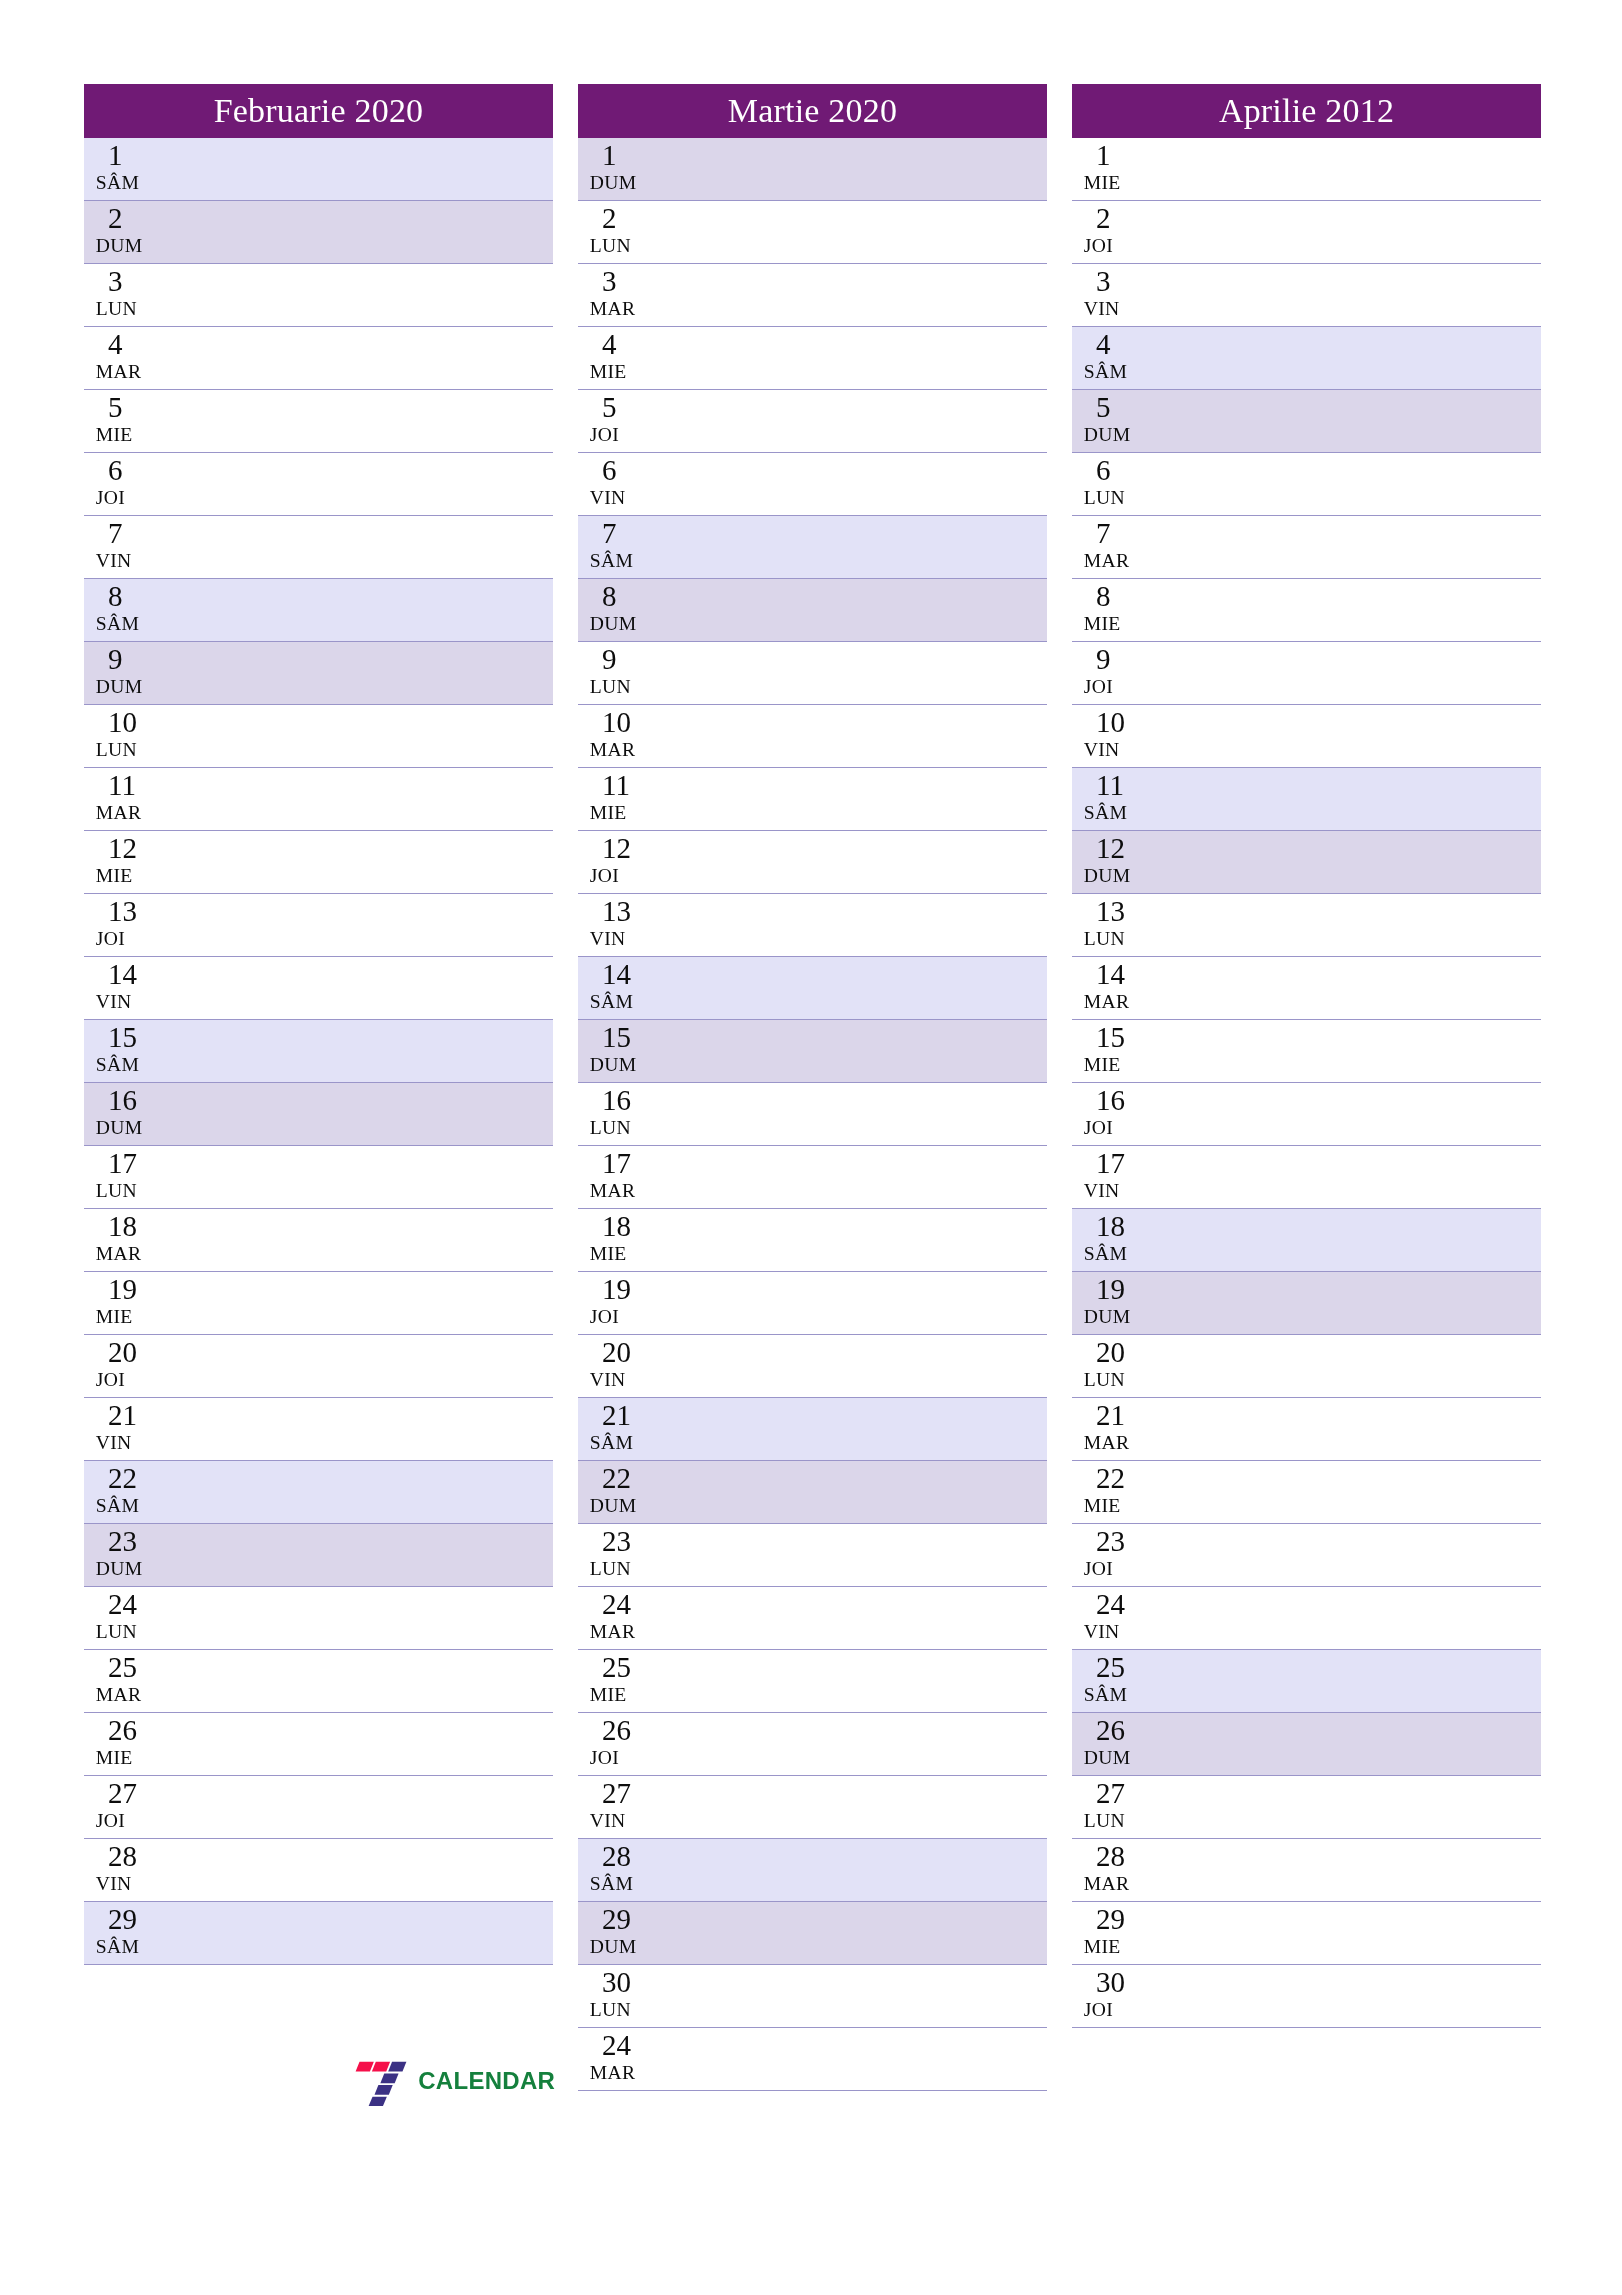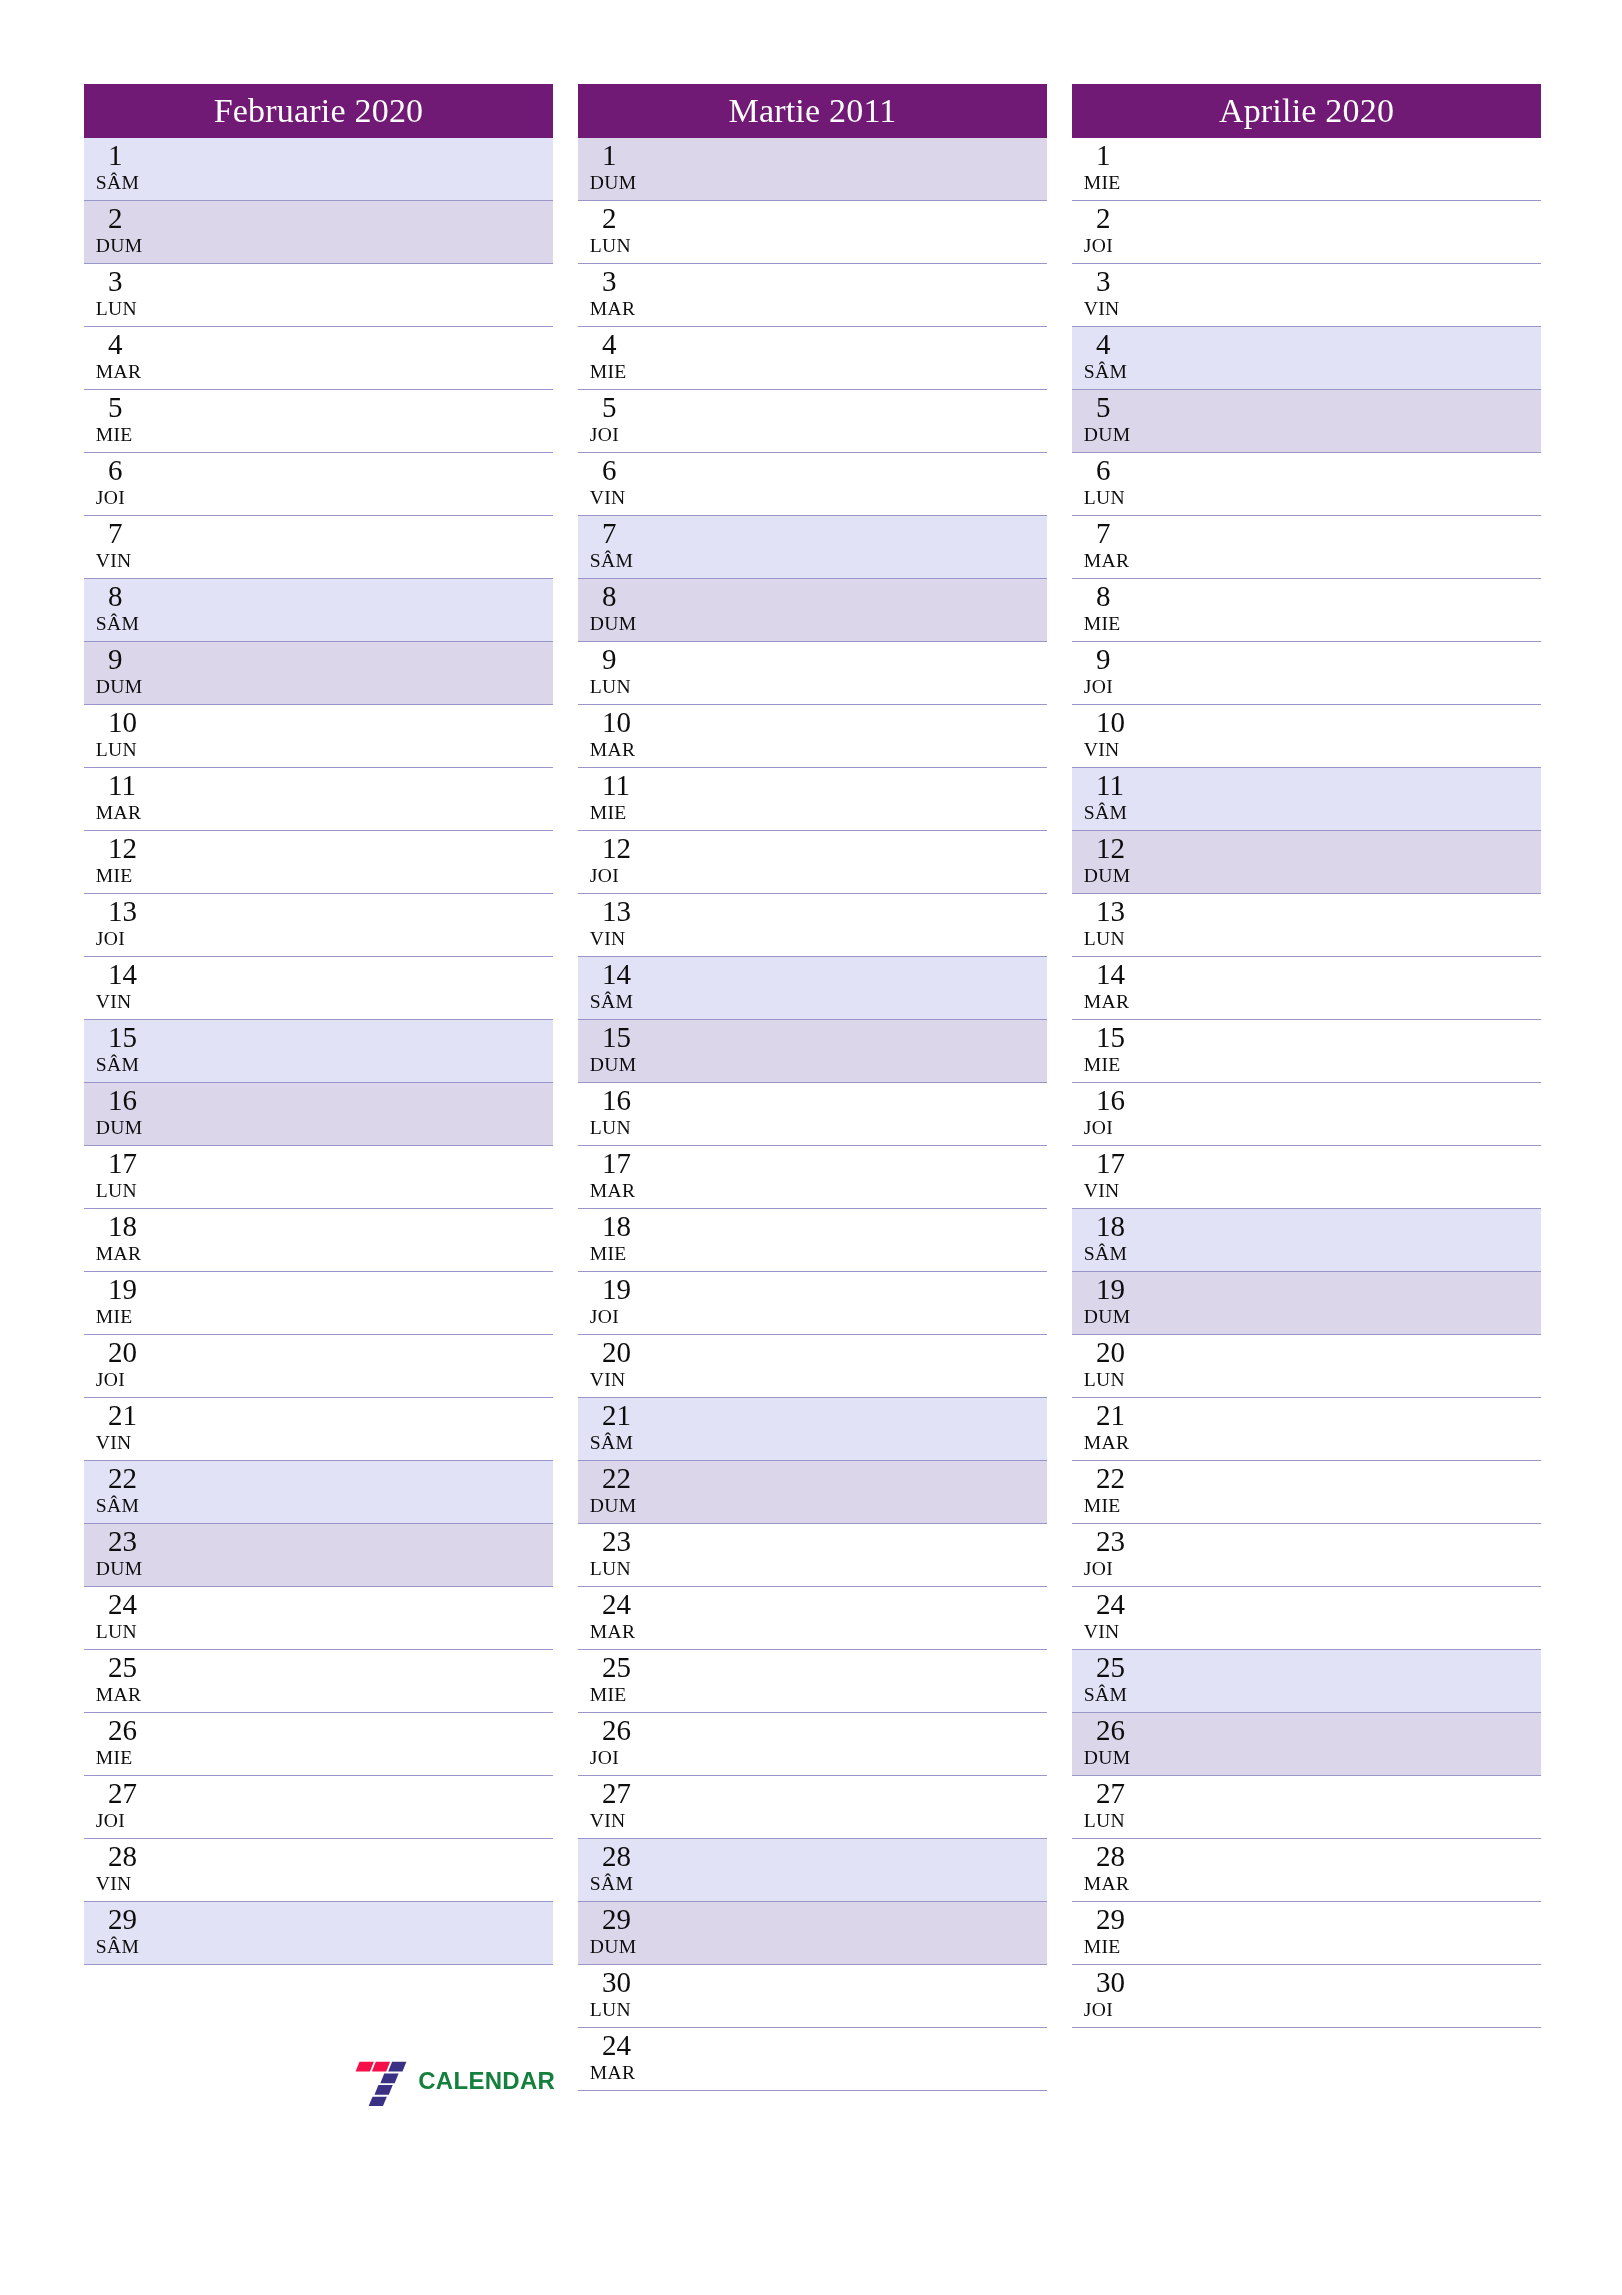--- a/index.html
+++ b/index.html
@@ -271,21 +271,21 @@
             <div class="day-note"></div>
           </div>
           <div class="day-row sat">
             <div class="day-num">29</div>
             <div class="day-abbr">SÂM</div>
             <div class="day-note"></div>
           </div>
         </div>
       </div>
       <div class="month-col">
-        <div class="month-header">Martie 2011</div>
+        <div class="month-header">Martie 2020</div>
         <div class="days">
           <div class="day-row sun">
             <div class="day-num">1</div>
             <div class="day-abbr">DUM</div>
             <div class="day-note"></div>
           </div>
           <div class="day-row">
             <div class="day-num">2</div>
             <div class="day-abbr">LUN</div>
             <div class="day-note"></div>
@@ -431,21 +431,21 @@
             <div class="day-note"></div>
           </div>
           <div class="day-row">
             <div class="day-num">24</div>
             <div class="day-abbr">MAR</div>
             <div class="day-note"></div>
           </div>
         </div>
       </div>
       <div class="month-col">
-        <div class="month-header">Aprilie 2020</div>
+        <div class="month-header">Aprilie 2012</div>
         <div class="days">
           <div class="day-row">
             <div class="day-num">1</div>
             <div class="day-abbr">MIE</div>
             <div class="day-note"></div>
           </div>
           <div class="day-row">
             <div class="day-num">2</div>
             <div class="day-abbr">JOI</div>
             <div class="day-note"></div>

